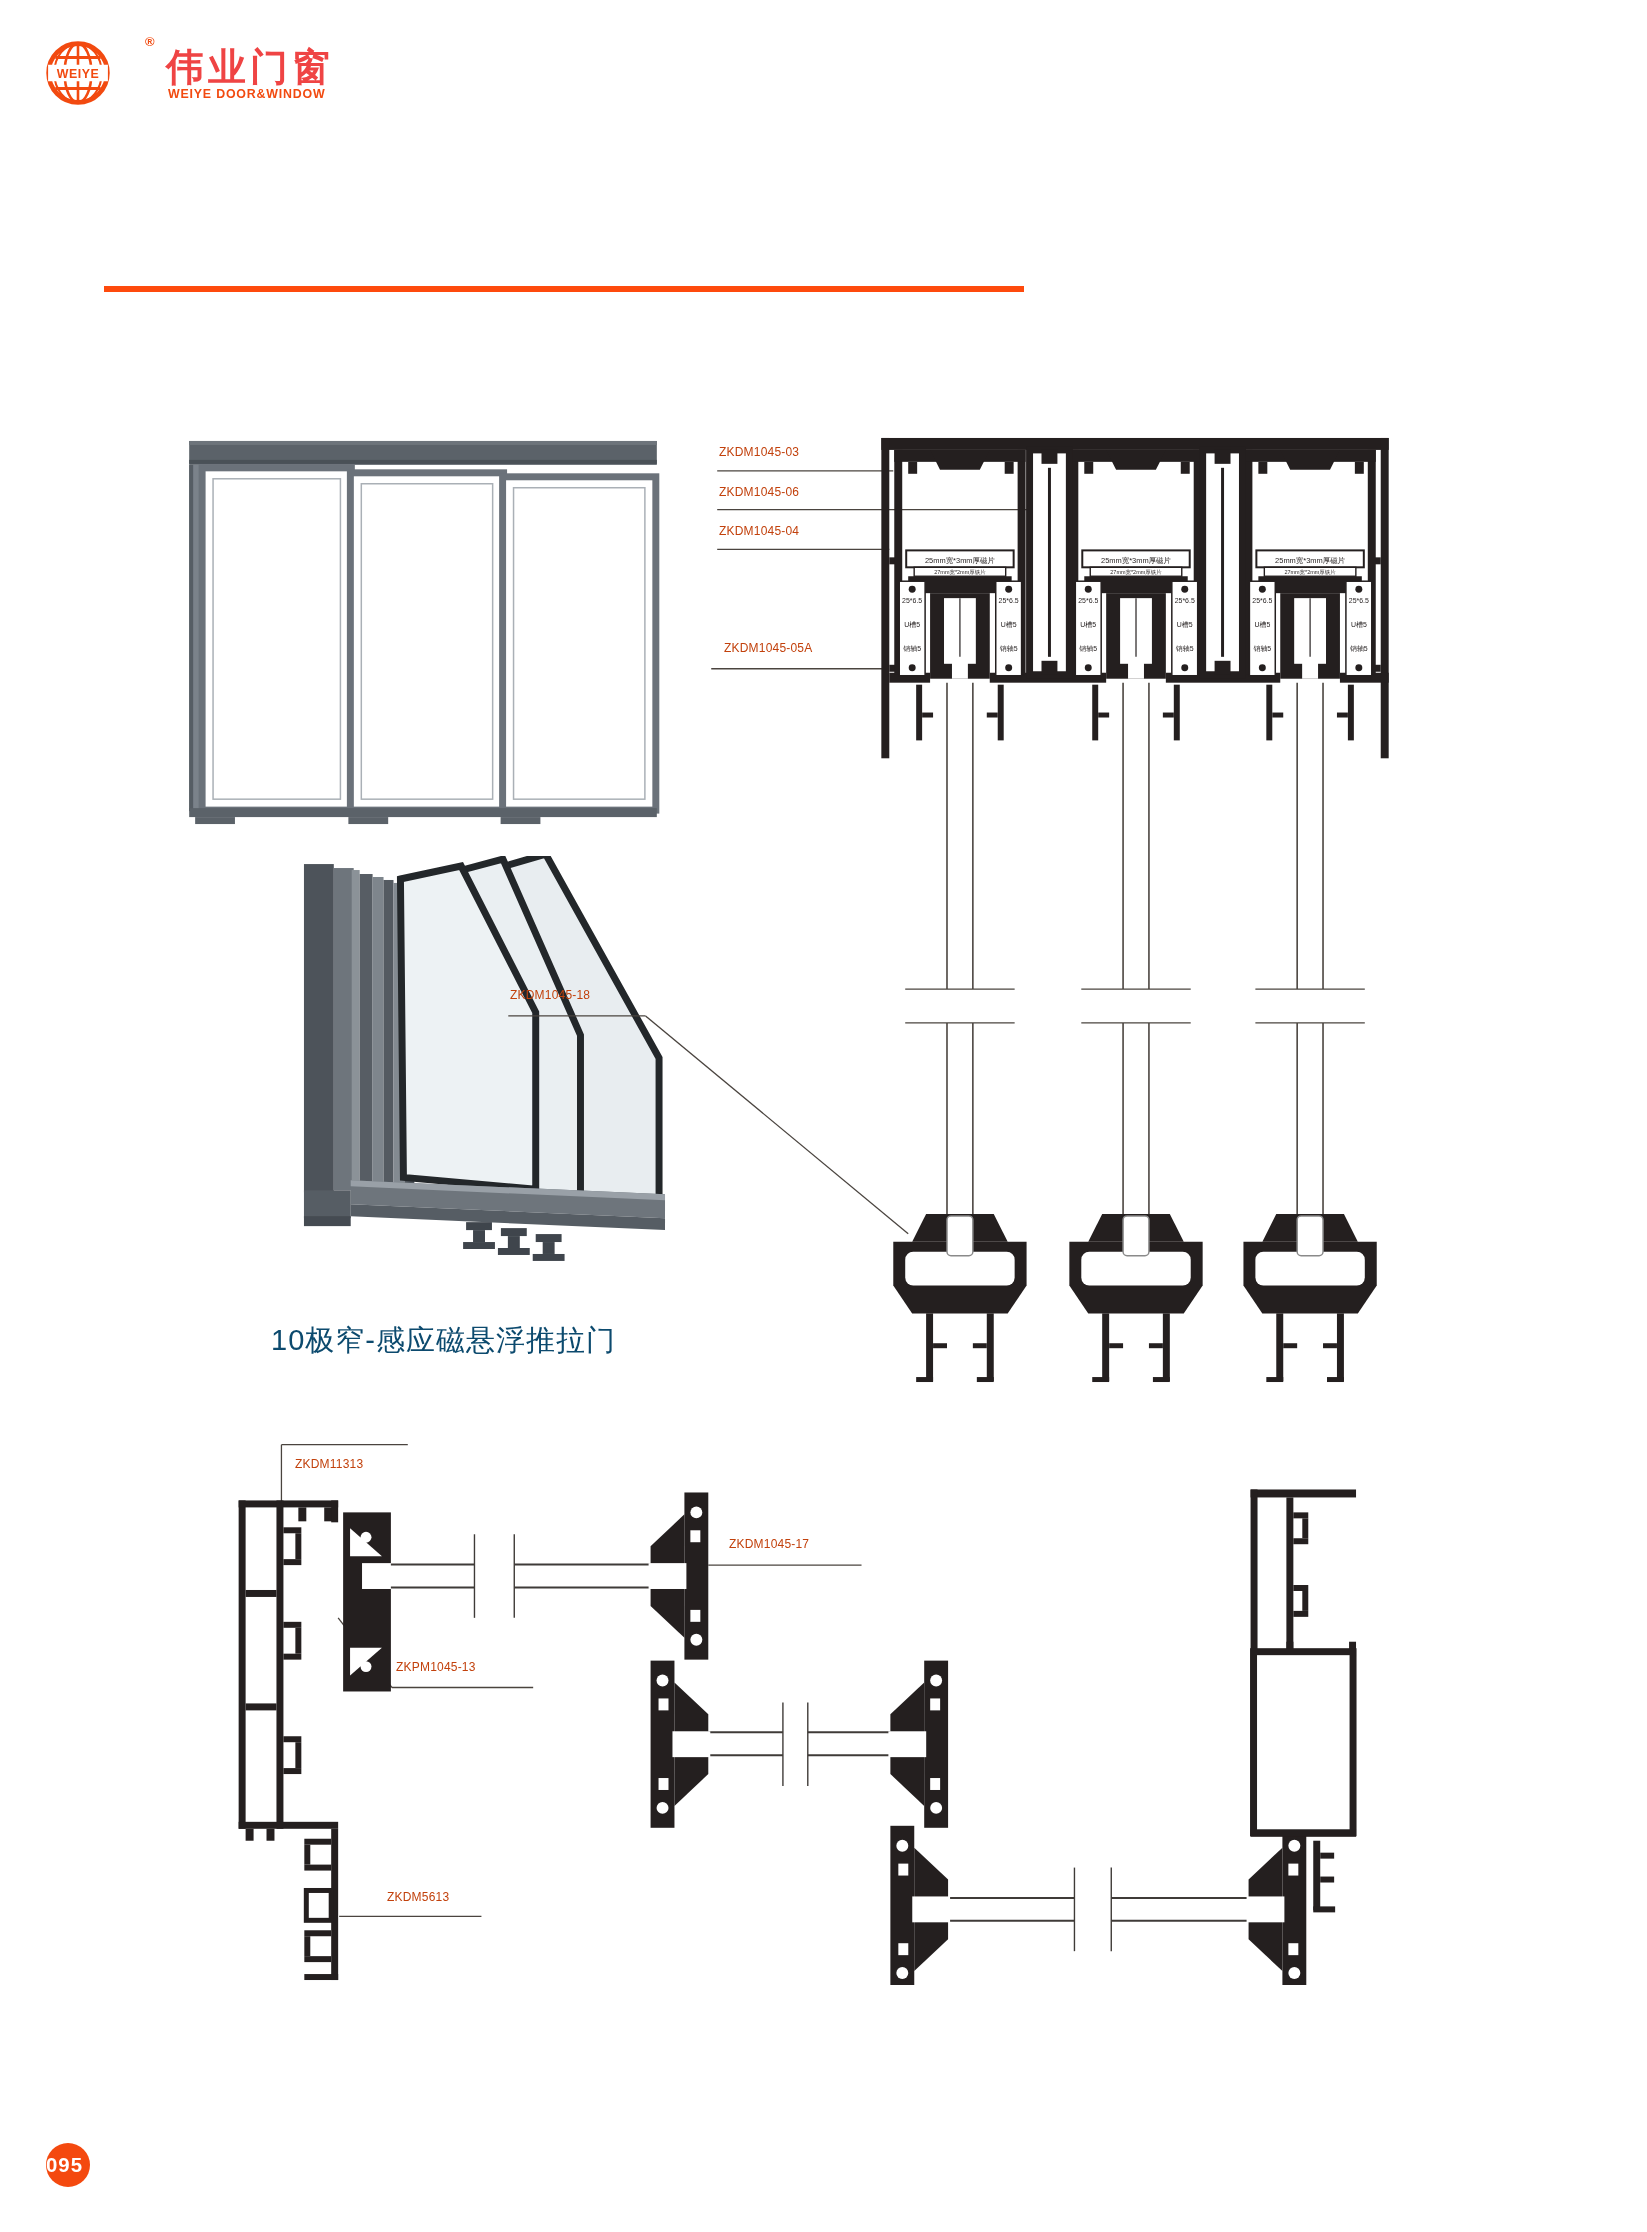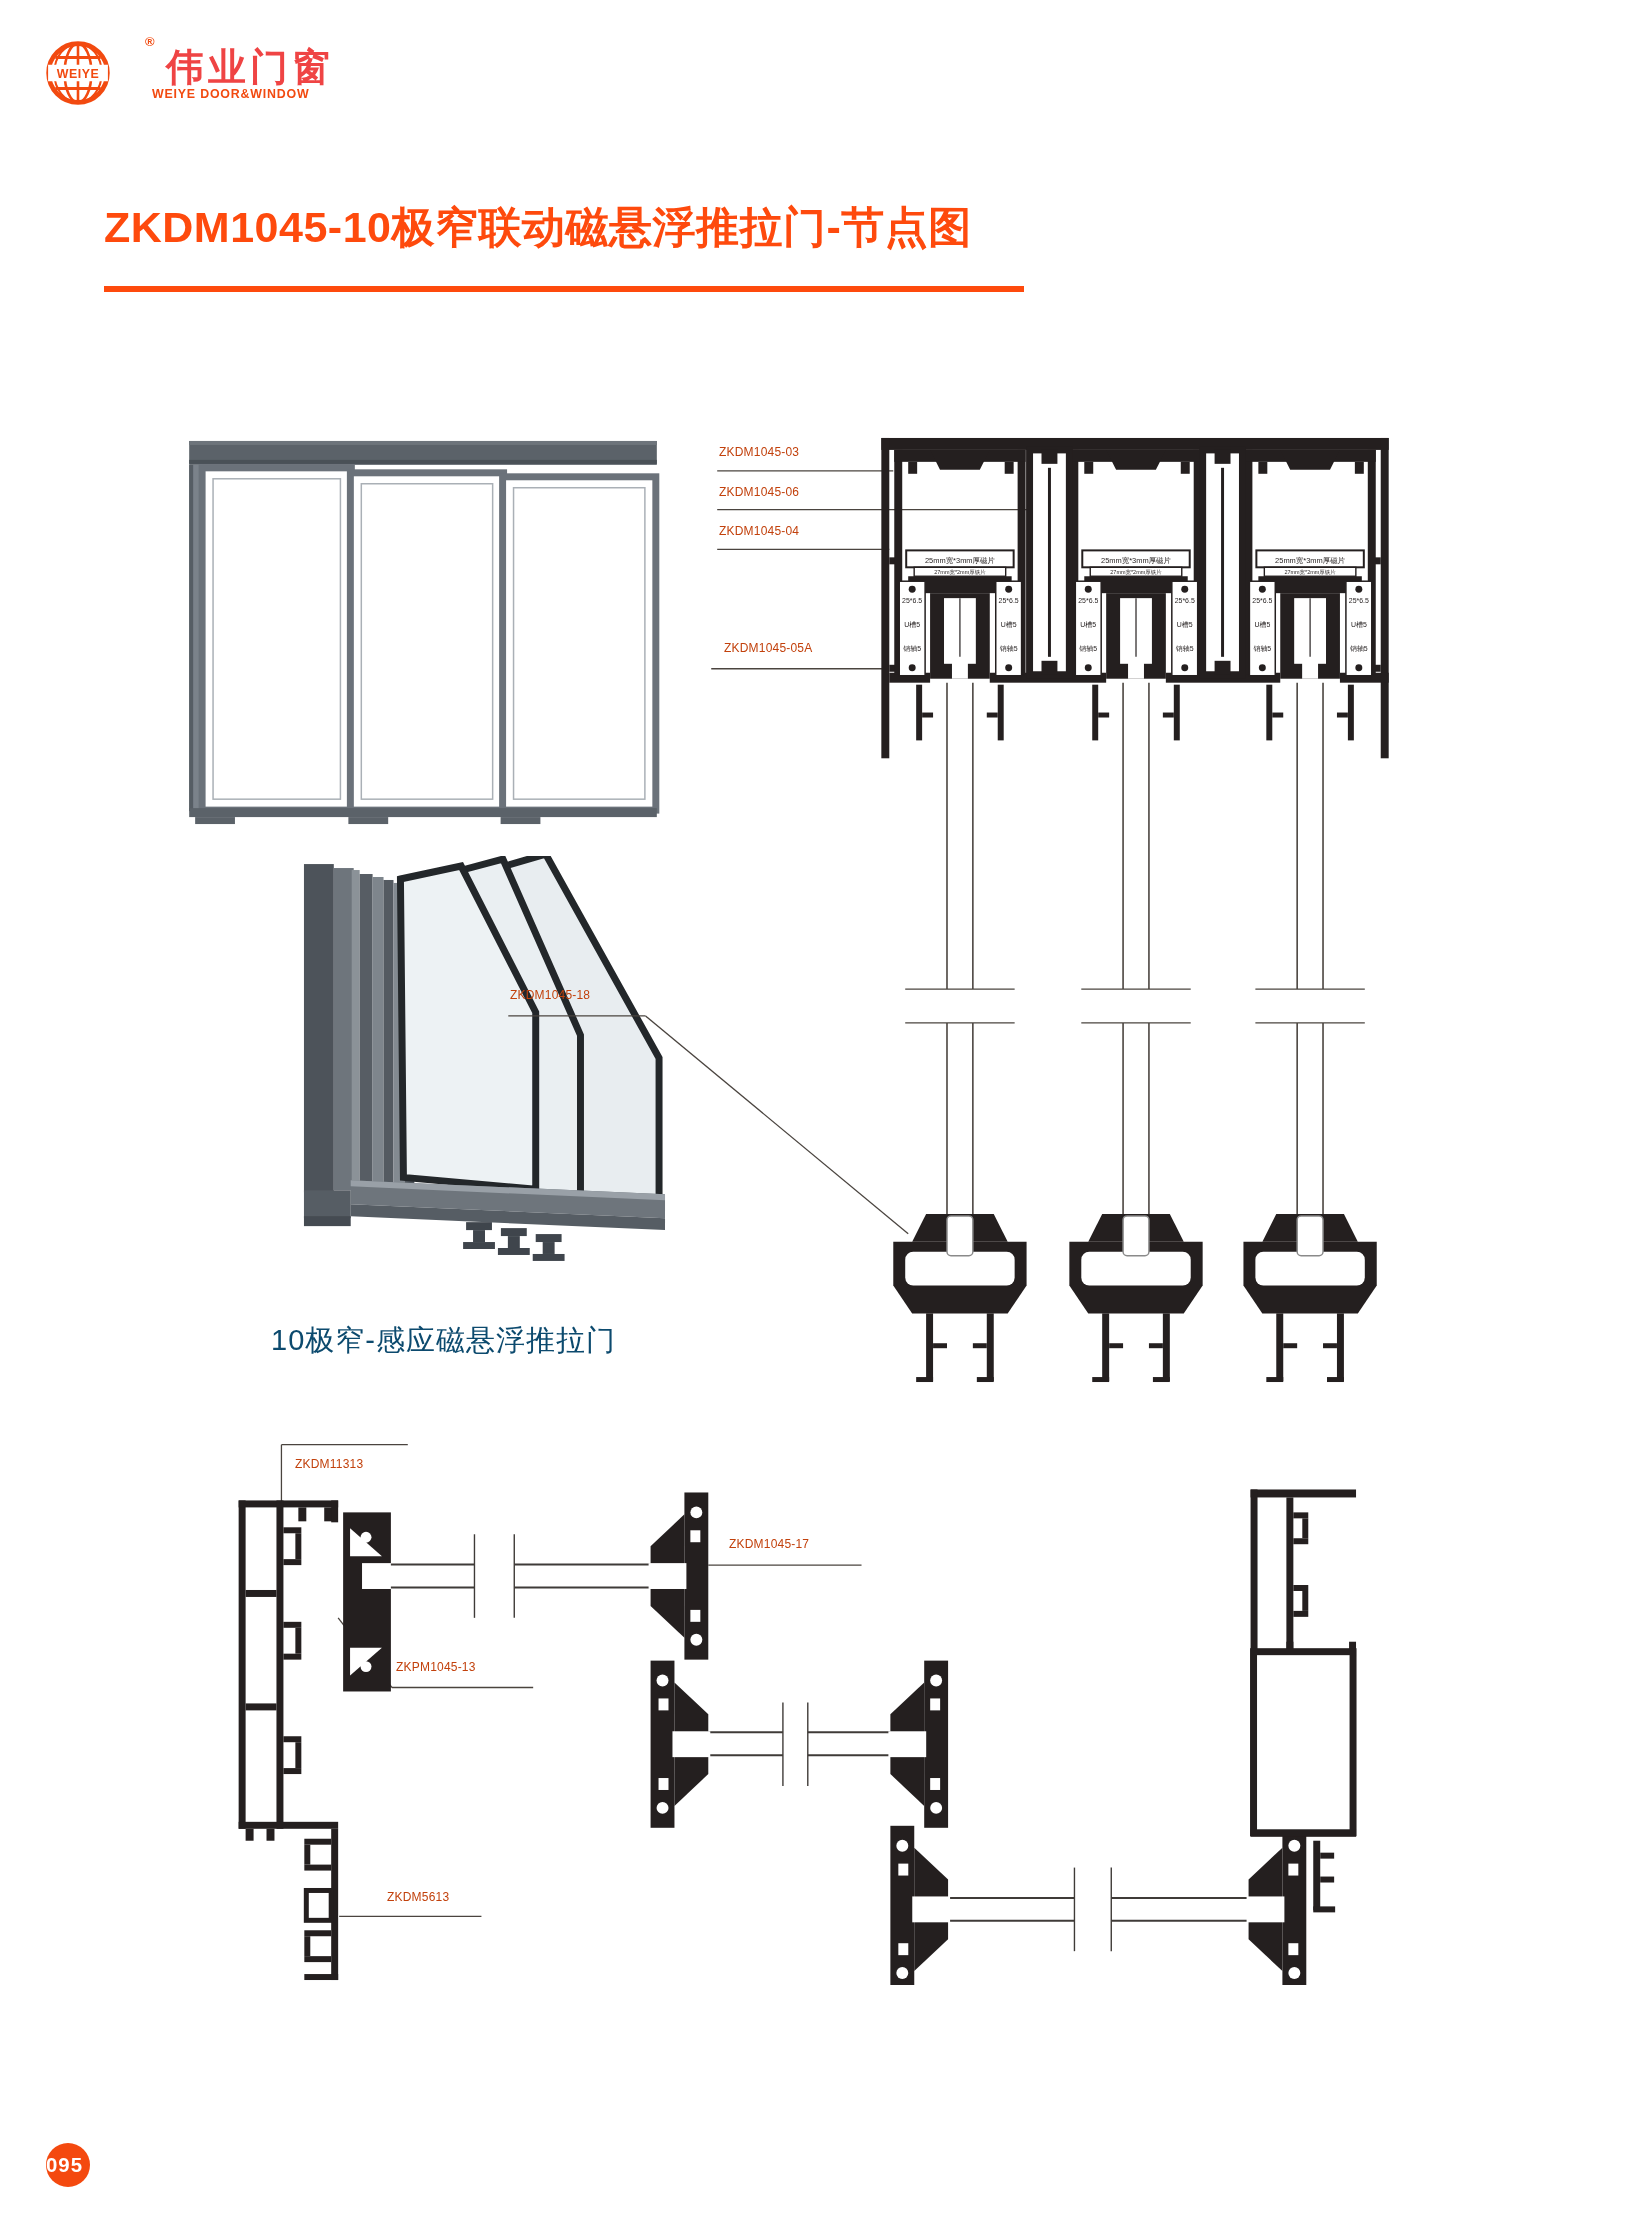--- a/index.html
+++ b/index.html
@@ -3,21 +3,21 @@
 <meta charset="utf-8">
 <style>
   html,body{margin:0;padding:0;background:#e8e8e8;}
   .page{position:relative;width:1648px;height:2233px;background:#ffffff;overflow:hidden;
         font-family:"Liberation Sans","DejaVu Sans",sans-serif;}
   .abs{position:absolute;}
   
   .logo-wrap{position:absolute;left:45px;top:40px;width:299px;height:70px;}
   .logo-zh{position:absolute;left:121px;top:2px;font-size:38px;font-weight:900;color:#ef4444;
            letter-spacing:4px;white-space:nowrap;}
-  .logo-en{position:absolute;left:107px;top:47px;font-size:12.4px;font-weight:700;color:#F24A10;
+  .logo-en{position:absolute;left:123px;top:47px;font-size:12.4px;font-weight:700;color:#F24A10;
            letter-spacing:0.8px;white-space:nowrap;}
   .logo-reg{position:absolute;left:100px;top:-6px;font-size:13px;font-weight:700;color:#F24A10;}
   
   .title{position:absolute;left:104px;top:199px;font-size:43px;font-weight:700;color:#FE4A0D;
          letter-spacing:0.5px;white-space:nowrap;}
   .title-rule{position:absolute;left:104px;top:286px;width:920px;height:6px;background:#FE4A0D;}
   
   .part-label{position:absolute;font-size:12px;color:#c2410c;white-space:nowrap;letter-spacing:0.2px;}
   
   .caption{position:absolute;left:271px;top:1321px;font-size:29px;font-weight:400;color:#0c4a6e;
@@ -42,21 +42,20 @@
       <ellipse cx="32" cy="32" rx="23" ry="28.5" fill="none" stroke="#F24A10" stroke-width="2"></ellipse>
       <line x1="32" y1="4" x2="32" y2="60" stroke="#F24A10" stroke-width="2.5"></line>
       <rect x="3" y="24" width="58" height="16" fill="#ffffff"></rect>
       <text x="32" y="36.5" text-anchor="middle" font-size="12" font-weight="bold" fill="#F24A10" letter-spacing="0.5">WEIYE</text>
     </svg>
     <div class="logo-reg">®</div>
     <div class="logo-zh">伟业门窗</div>
     <div class="logo-en">WEIYE DOOR&amp;WINDOW</div>
   </div>
 
-  <div class="title">ZKDM1045-10极窄联动磁悬浮推拉门-节点图</div>
   <div class="title-rule"></div>
 
   <svg class="abs" style="left:184px;top:436px;" width="478" height="398" viewBox="185 438 480 400">
     <rect x="190" y="443" width="470" height="24" fill="#5B6269"></rect>
     <rect x="190" y="443" width="470" height="4" fill="#6D747B"></rect>
     <rect x="190" y="462" width="470" height="4" fill="#4A5157"></rect>
     <rect x="190" y="467" width="13" height="348" fill="#7B828A"></rect>
     <rect x="190" y="467" width="4" height="348" fill="#565D64"></rect>
     <g>
       <rect x="203" y="470" width="150" height="344" fill="#ffffff" stroke="#6B727A" stroke-width="7"></rect>

